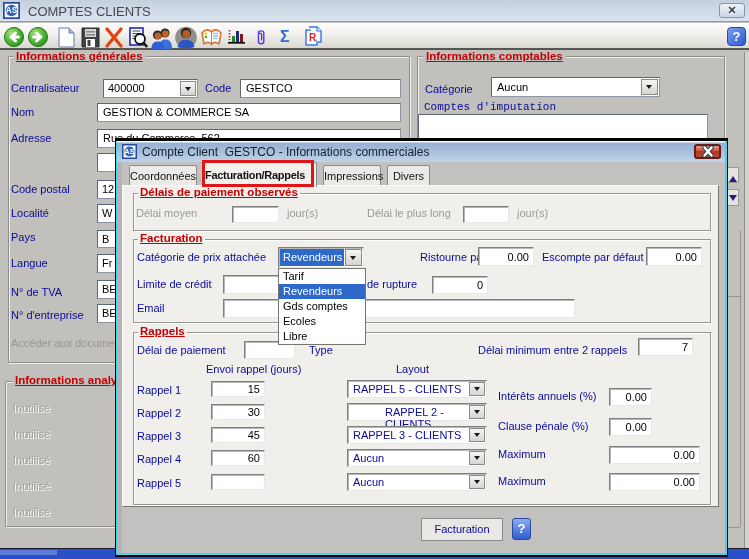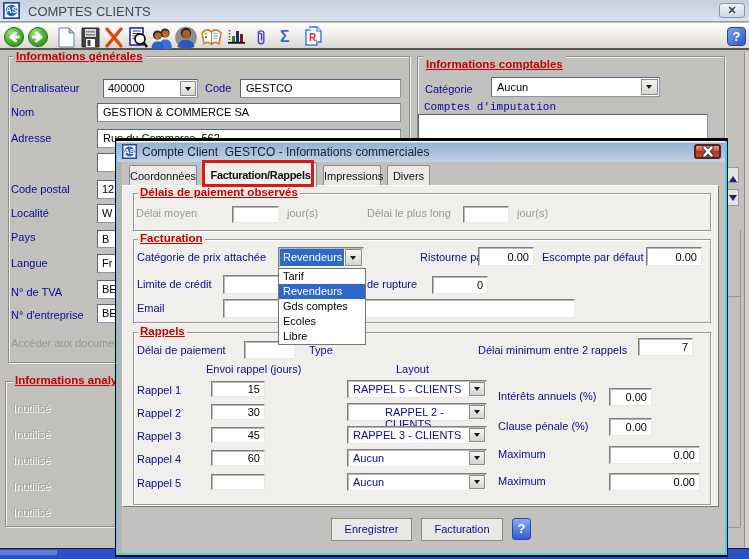--- a/index.html
+++ b/index.html
@@ -179,21 +179,21 @@
 
 <div class="abs grp" style="left:5px;top:381px;width:200px;height:146px;"></div>
 <div class="abs red-title" style="left:13px;top:374px;background:#c1c0bd;padding:0 2px;">Informations analy</div>
 <div class="abs" style="left:13px;top:402px;color:#a3a19b;text-shadow:1px 1px 0 #fbfbf9;">Inutilisé</div>
 <div class="abs" style="left:13px;top:428px;color:#a3a19b;text-shadow:1px 1px 0 #fbfbf9;">Inutilisé</div>
 <div class="abs" style="left:13px;top:454px;color:#a3a19b;text-shadow:1px 1px 0 #fbfbf9;">Inutilisé</div>
 <div class="abs" style="left:13px;top:480px;color:#a3a19b;text-shadow:1px 1px 0 #fbfbf9;">Inutilisé</div>
 <div class="abs" style="left:13px;top:506px;color:#a3a19b;text-shadow:1px 1px 0 #fbfbf9;">Inutilisé</div>
 
 <div class="abs grp" style="left:417px;top:56px;width:308px;height:250px;"></div>
-<div class="abs red-title" style="left:423px;top:50px;background:#c1c0bd;padding:8px 3px;">Informations comptables</div>
+<div class="abs red-title" style="left:423px;top:50px;background:#c1c0bd;padding:0 3px;">Informations comptables</div>
 <div class="abs navy" style="left:425px;top:83px;">Catégorie</div>
 <div class="abs inp" style="left:491px;top:77px;width:169px;height:20px;">
   <span class="abs" style="left:5px;top:3px;">Aucun</span>
   <div class="cbtn" style="right:1px;top:1px;width:17px;height:16px;"></div>
 </div>
 <div class="abs navy" style="left:424px;top:101px;font-family:Liberation Mono, monospace;">Comptes d'imputation</div>
 <div class="abs inp" style="left:418px;top:114px;width:290px;height:25px;"></div>
 
 <div class="abs" style="left:727px;top:167px;width:12px;height:16px;background:#e6e4e0;border:1px solid #9a9a98;"></div>
 <div class="abs" style="left:729px;top:172px;width:0;height:0;border:4px solid transparent;border-bottom:6px solid #2a1a7a;"></div>
@@ -222,21 +222,21 @@
    <div class="abs" style="left:577px;top:3px;width:27px;height:15px;border:2px solid #5c2020;border-radius:3px;background:linear-gradient(#e89a82 0%,#cc503a 45%,#b03924 50%,#c04830 100%);">
      <svg class="abs" style="left:5px;top:0px;" width="14" height="11" viewBox="0 0 14 11">
             <path d="M3.5 1.5 L10.5 9.5 M10.5 1.5 L3.5 9.5" stroke="#39404e" stroke-width="4.6" stroke-linecap="round"></path>
             <path d="M3.5 1.5 L10.5 9.5 M10.5 1.5 L3.5 9.5" stroke="#fff" stroke-width="2.4" stroke-linecap="round"></path>
           </svg>
    </div>
 
    <div class="abs" style="left:0;top:21px;width:5px;bottom:0;background:#b5b3b1;"></div>
 
    <div class="abs" style="left:12px;top:24px;width:68px;height:21px;background:#eceae7;border:1px solid #8a8a88;border-bottom:none;border-radius:2px 2px 0 0;text-align:center;line-height:21px;color:#111;">Coordonnées</div>
-   <div class="abs" style="left:87px;top:21px;width:113px;height:25px;background:#f1f0ed;border:1px solid #8a8a88;border-bottom:none;border-radius:2px 2px 0 0;text-align:center;line-height:24px;color:#111;font-weight:bold;letter-spacing:-0.3px;z-index:3;">Facturation/Rappels</div>
+   <div class="abs" style="left:87px;top:21px;width:113px;height:25px;background:#f1f0ed;border:1px solid #8a8a88;border-bottom:none;border-radius:2px 2px 0 0;text-align:left;line-height:24px;color:#111;font-weight:bold;letter-spacing:-0.3px;z-index:3;">Facturation/Rappels</div>
    <div class="abs" style="left:206px;top:24px;width:58px;height:21px;background:#eceae7;border:1px solid #8a8a88;border-bottom:none;border-radius:2px 2px 0 0;text-align:center;line-height:21px;color:#111;">Impressions</div>
    <div class="abs" style="left:270px;top:24px;width:43px;height:21px;background:#eceae7;border:1px solid #8a8a88;border-bottom:none;border-radius:2px 2px 0 0;text-align:center;line-height:21px;color:#111;">Divers</div>
 
    <div class="abs" style="left:5px;top:44px;width:597px;height:322px;background:#f0efec;border:1px solid;border-color:#fbfbfa #77756f #77756f #fbfbfa;z-index:2;"></div>
 
    <div class="abs" style="left:85px;top:19px;width:112px;height:27px;border:3.5px solid #e01616;z-index:4;"></div>
 
    <div class="abs" style="z-index:3;left:16px;top:52px;width:578px;height:38px;border:1px solid #989692;box-shadow:1px 1px 0 #fff, inset 1px 1px 0 #fdfdfb;"></div>
    <div class="abs red-title" style="z-index:3;left:21px;top:45px;background:#f0efec;padding:0 2px;">Délais de paiement observés</div>
    <div class="abs" style="z-index:3;left:19px;top:66px;color:#9b9993;">Délai moyen</div>
@@ -316,20 +316,19 @@
    <div class="abs dinp num" style="z-index:3;left:492px;top:332px;width:91px;height:18px;padding-top:2px;">0.00</div>
 
    <div class="abs" style="z-index:5;left:161px;top:127px;width:88px;height:77px;background:#fff;border:1px solid #77756f;">
      <div style="height:15px;padding:1px 0 0 4px;color:#000;">Tarif</div>
      <div style="height:15px;padding:1px 0 0 4px;color:#fff;background:#2e68c8;">Revendeurs</div>
      <div style="height:15px;padding:1px 0 0 4px;color:#000;">Gds comptes</div>
      <div style="height:15px;padding:1px 0 0 4px;color:#000;">Ecoles</div>
      <div style="height:15px;padding:1px 0 0 4px;color:#000;">Libre</div>
    </div>
 
-   <div class="abs" style="z-index:3;left:214px;top:377px;width:81px;height:23px;background:#e9e8e5;border:1px solid #8a8a88;text-align:center;line-height:21px;color:#0a0a9a;">Enregistrer</div>
    <div class="abs" style="z-index:3;left:304px;top:377px;width:82px;height:23px;background:#e9e8e5;border:1px solid #8a8a88;text-align:center;line-height:21px;color:#0a0a9a;">Facturation</div>
    <div class="abs" style="z-index:3;left:395px;top:377px;width:19px;height:22px;border:1px solid #2a4a9c;border-radius:3px;background:linear-gradient(#8cabf0,#2e5cd4);text-align:center;">
      <span style="color:#fff;font-weight:bold;font-size:13px;line-height:20px;">?</span>
    </div>
   </div>
  </div>
 </div>
 
 </body></html>

